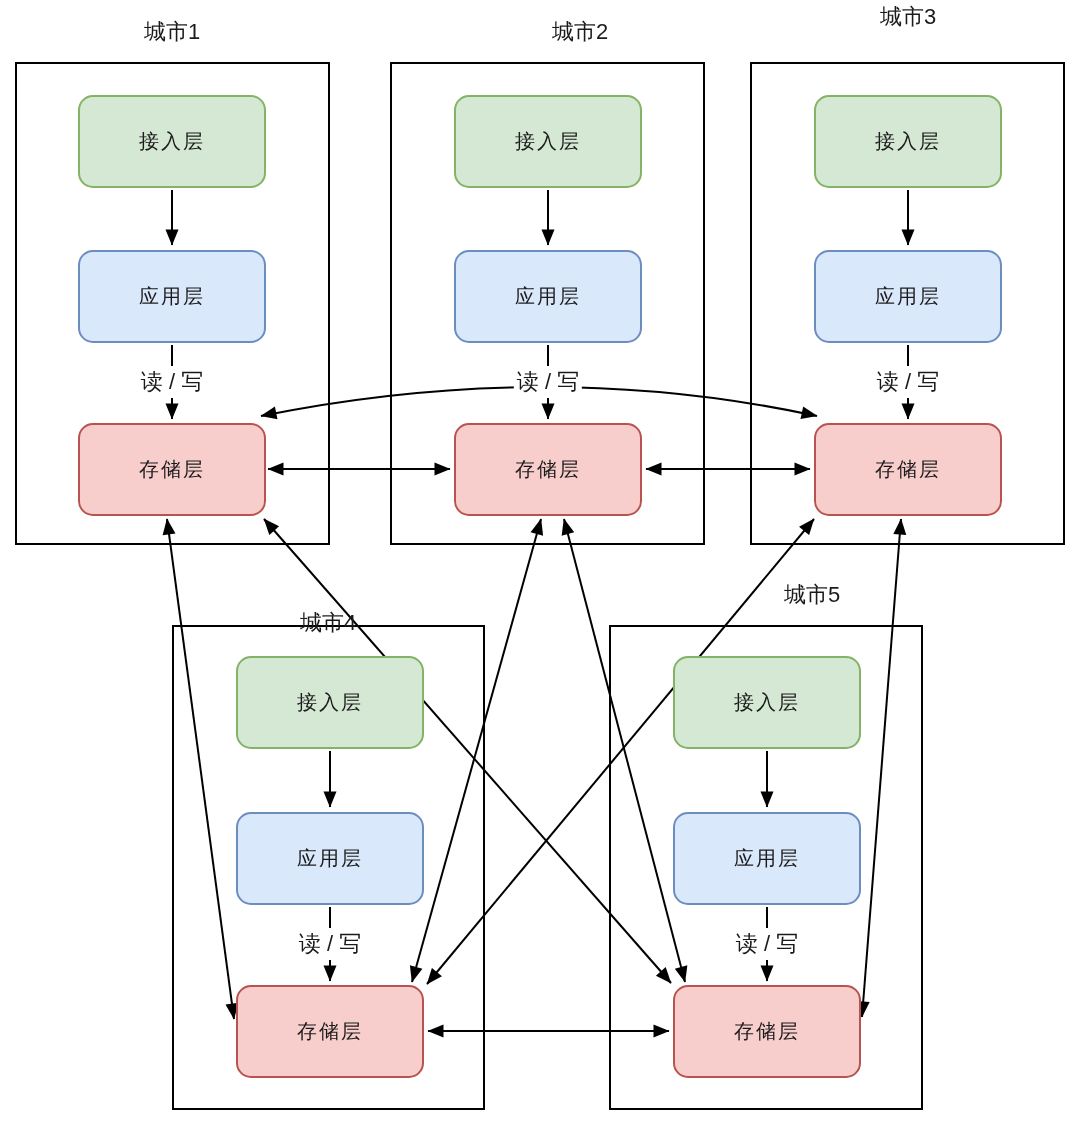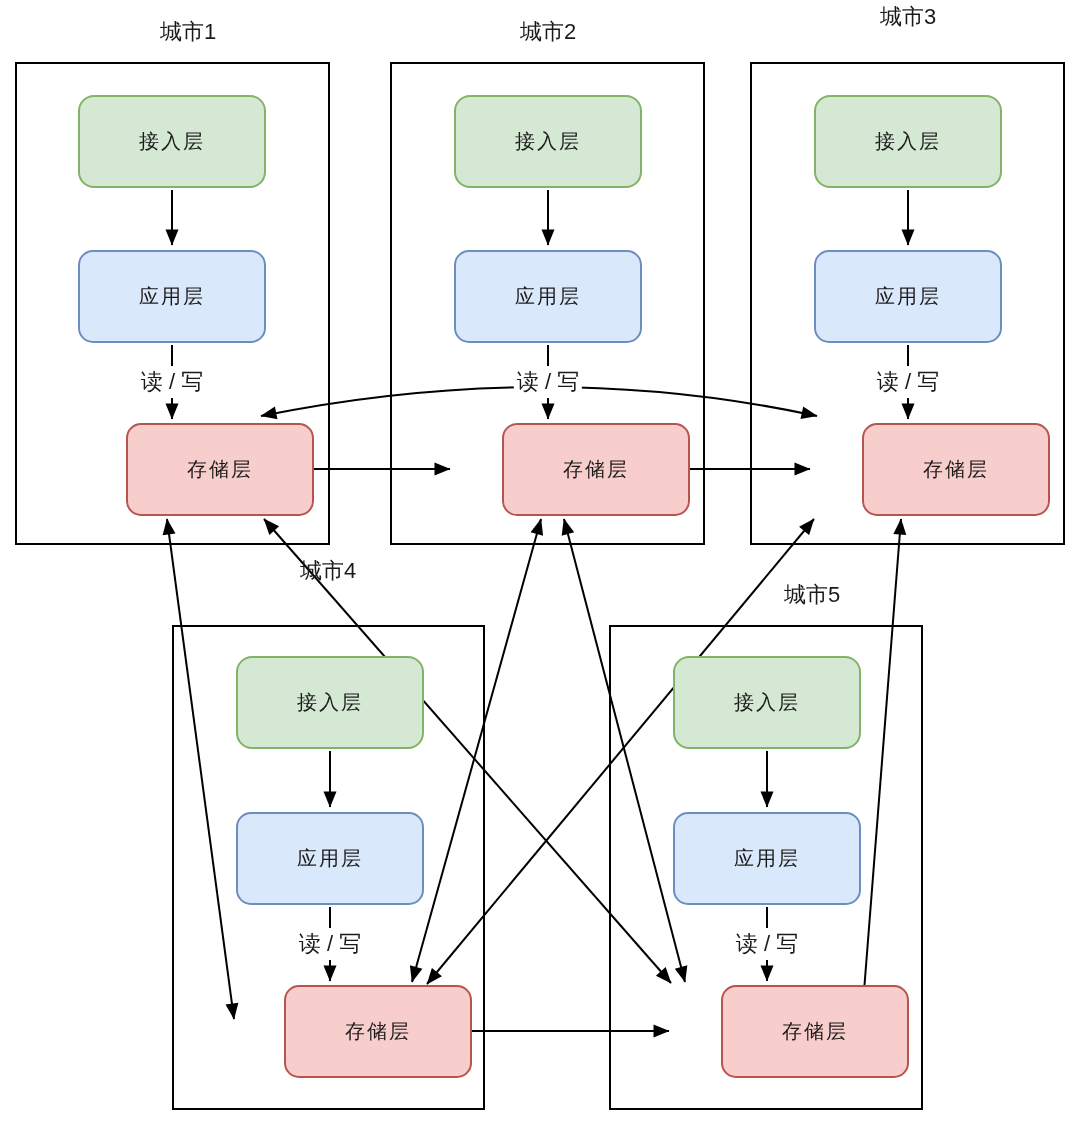--- a/index.html
+++ b/index.html
@@ -35,23 +35,23 @@
     border-radius: 15px;
     border: 2px solid;
     display: flex;
     align-items: center;
     justify-content: center;
     font-size: 20px;
     letter-spacing: 2px;
     z-index: 3;
     color: var(--text, #1a1a1a);
   }
-  .node.access  { background: var(--access-fill,  #d5e8d4); border-color: var(--access-border,  #82b366); border-radius: 16px; }
+  .node.access  { background: var(--access-fill,  #d5e8d4); border-color: var(--access-border,  #82b366); }
   .node.app     { background: var(--app-fill,     #dae8fc); border-color: var(--app-border,     #6c8ebf); }
-  .node.storage { background: var(--storage-fill, #f8cecc); border-color: var(--storage-border, #b85450); margin-left: 48px; }
+  .node.storage { background: var(--storage-fill, #f8cecc); border-color: var(--storage-border, #b85450); }
   .city-title {
     position: absolute;
     transform: translateX(-50%);
     font-size: 22px;
     white-space: nowrap;
     z-index: 3;
     color: var(--text, #1a1a1a);
   }
   .rw-label {
     position: absolute;
@@ -68,24 +68,24 @@
 <body>
 
 <div class="canvas">
 
   <div class="panel" style="left:15px;  top:62px;  width:315px; height:483px"></div>
   <div class="panel" style="left:390px; top:62px;  width:315px; height:483px"></div>
   <div class="panel" style="left:750px; top:62px;  width:315px; height:483px"></div>
   <div class="panel" style="left:172px; top:625px; width:313px; height:485px"></div>
   <div class="panel" style="left:609px; top:625px; width:314px; height:485px"></div>
 
-  <div class="city-title" style="left:188px; top:17px">城市1</div>
-  <div class="city-title" style="left:548px; top:17px">城市2</div>
+  <div class="city-title" style="left:172px; top:17px">城市1</div>
+  <div class="city-title" style="left:580px; top:17px">城市2</div>
   <div class="city-title" style="left:908px; top:2px">城市3</div>
-  <div class="city-title" style="left:328px; top:556px">城市4</div>
+  <div class="city-title" style="left:328px; top:608px">城市4</div>
   <div class="city-title" style="left:812px; top:580px">城市5</div>
 
   <svg class="edges" width="1080" height="1127" viewBox="0 0 1080 1127">
     <defs>
       <marker id="ah" viewBox="0 0 17 14" refX="16" refY="7" markerWidth="17" markerHeight="14" orient="auto-start-reverse" markerUnits="userSpaceOnUse">
         <path d="M0.5,0.5 L16.5,7 L0.5,13.5 Z" fill="#000000"></path>
       </marker>
     </defs>
     <g stroke="#000000" stroke-width="2" fill="none">
 

